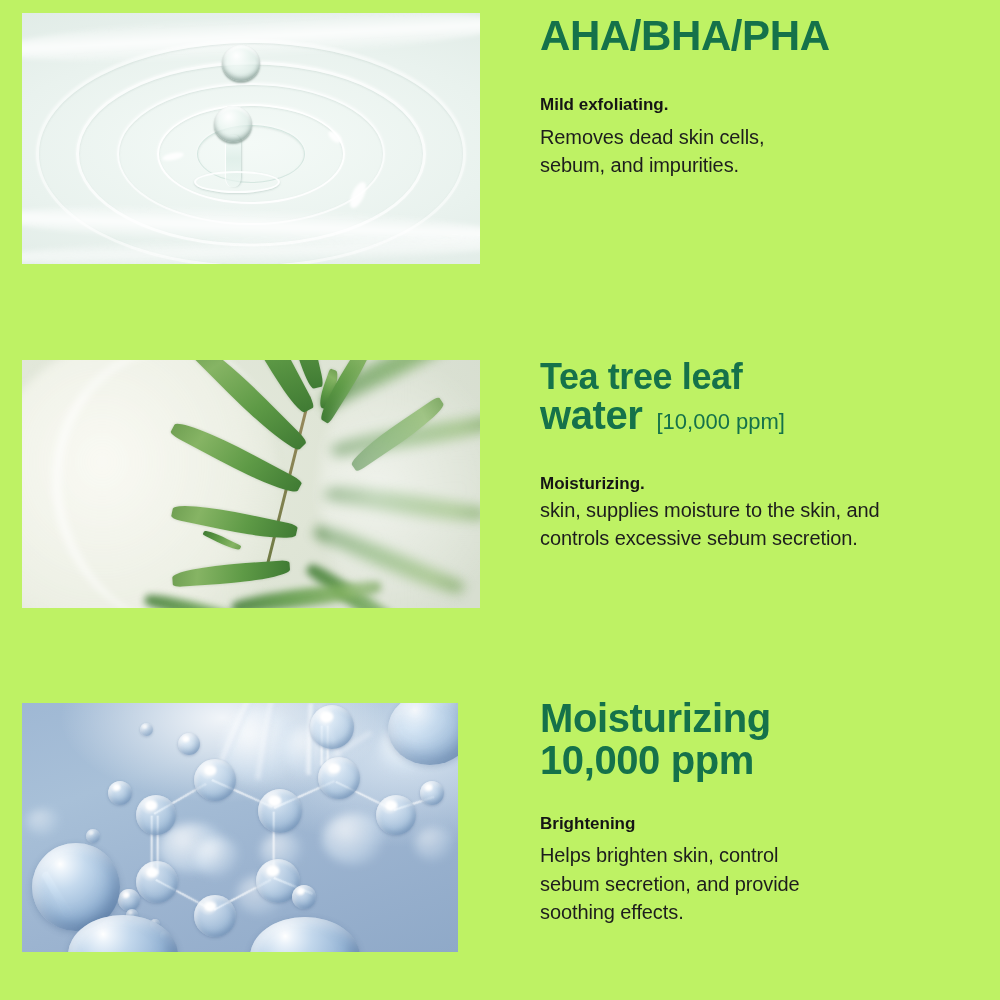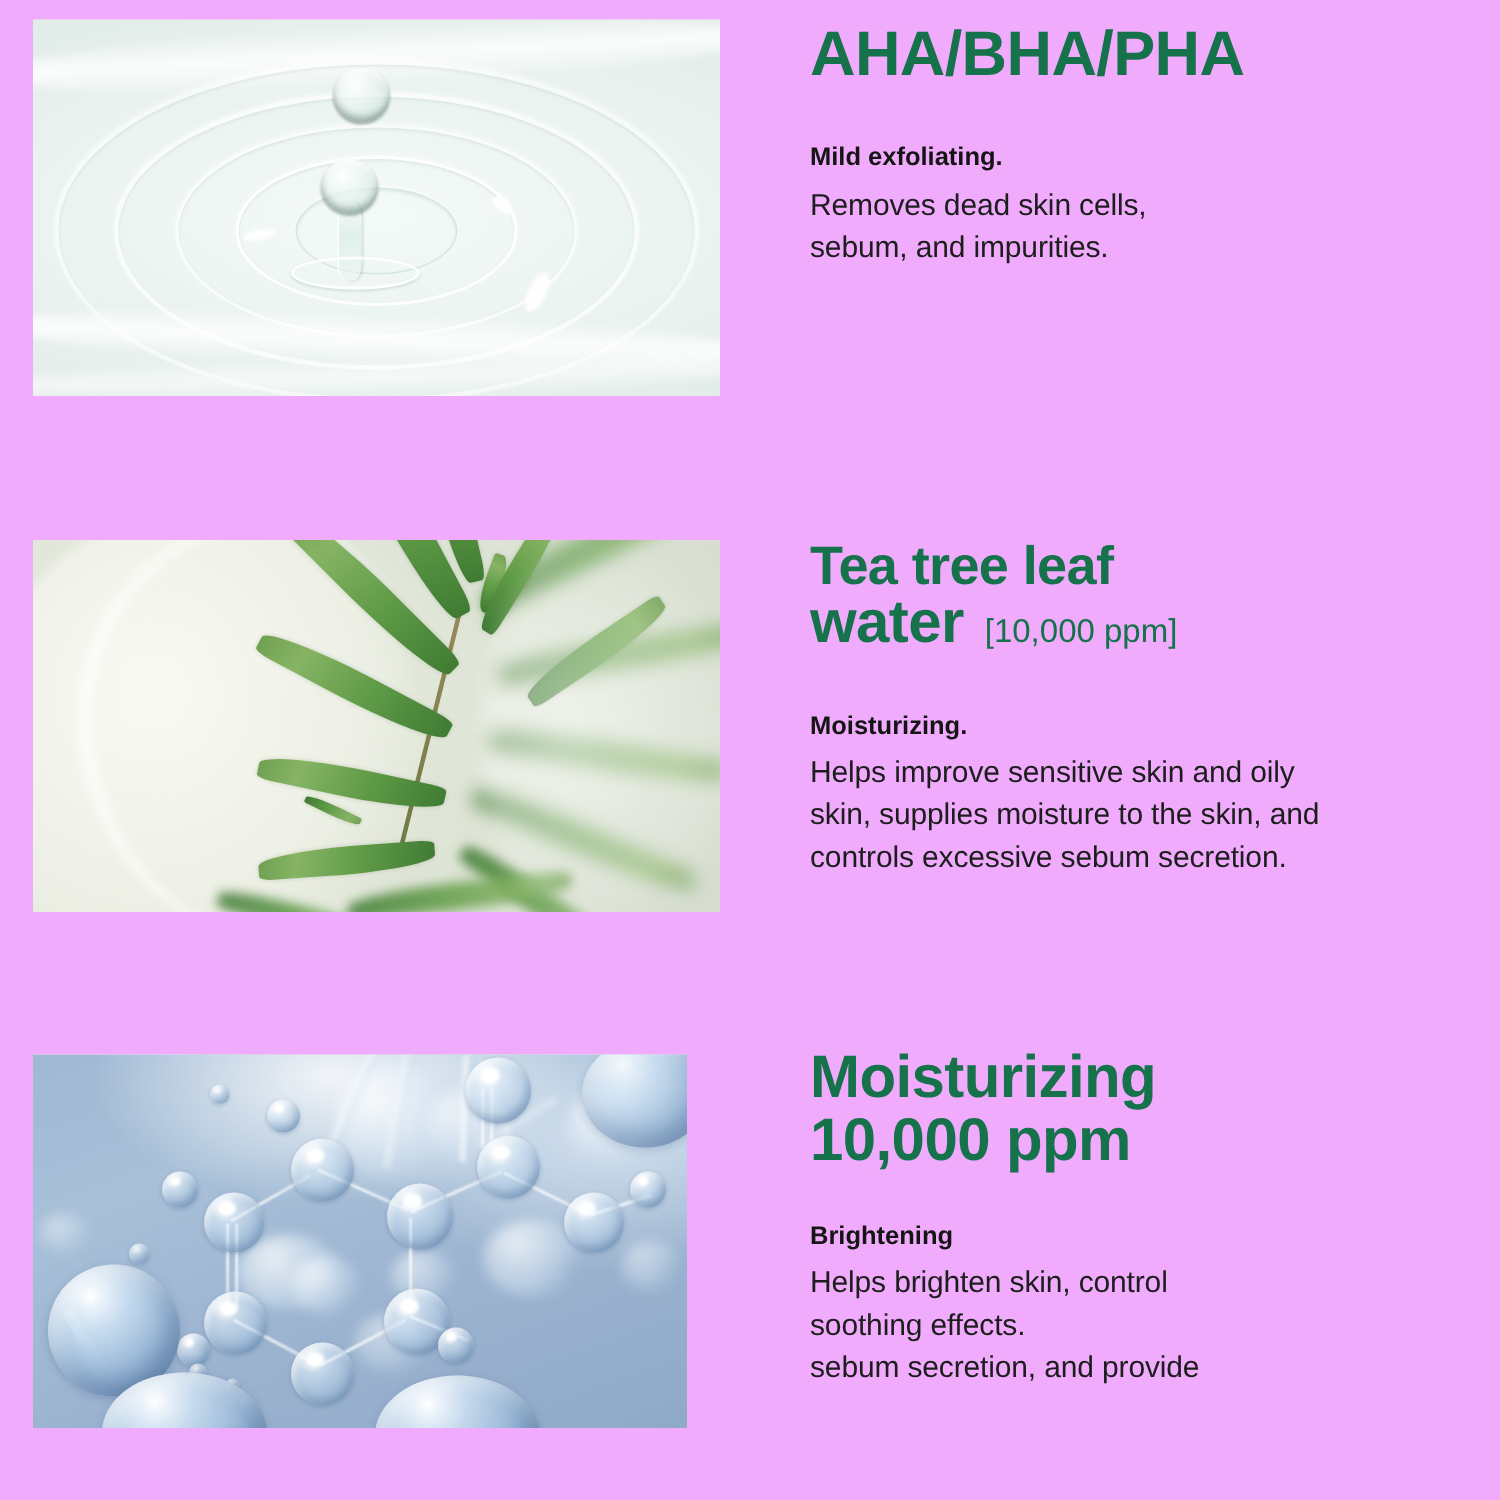--- a/index.html
+++ b/index.html
@@ -2,21 +2,21 @@
 <html><head>
 <meta charset="utf-8">
 <style>
   * { margin:0; padding:0; box-sizing:border-box; }
   html,body {
     width:1000px; height:1000px;
     background:#ffffff;
     font-family:"Liberation Sans", sans-serif;
     -webkit-font-smoothing:antialiased;
   }
-  .page { position:relative; width:1000px; height:1000px; background:#f0abfc; overflow:hidden; }
+  .page { position:relative; width:1000px; height:1000px; background:#bef264; overflow:hidden; }
 
   .media {
     position:absolute;
     overflow:hidden;
     background:#e8efea;
   }
   .textcol { position:absolute; }
 
   .heading {
     color:#15724a;
@@ -244,21 +244,20 @@
     <div class="leaf blur" style="left:210px;top:236px;width:150px;height:18px;transform:rotate(-6deg);"></div>
     <div class="white-sweep"></div>
   </div>
 
   <div class="textcol" style="left:540px;top:358px;width:450px;">
     <div class="heading" style="font-size:36px;">Tea tree leaf</div>
     <div class="heading" style="font-size:40px;">
       <span>water</span><span class="ppm" style="margin-left:14px;">[10,000 ppm]</span>
     </div>
     <div class="sub" style="margin-top:36px;">Moisturizing.</div>
-    <div class="body" style="margin-top:5px;">Helps improve sensitive skin and oily</div>
     <div class="body">skin, supplies moisture to the skin, and</div>
     <div class="body">controls excessive sebum secretion.</div>
   </div>
 
   <div class="media" id="media-3">
     <div class="mol-bg"></div>
 
     <div class="blurball" style="left:200px;top:6px;width:78px;height:78px;opacity:.75"></div>
     <div class="blurball" style="left:262px;top:22px;width:52px;height:52px;opacity:.6"></div>
     <div class="blurball" style="left:300px;top:110px;width:66px;height:52px;opacity:.75"></div>
@@ -315,17 +314,17 @@
     <div class="bigsphere" style="left:46px;top:212px;width:110px;height:80px;"></div>
     <div class="bigsphere" style="left:228px;top:214px;width:110px;height:80px;"></div>
     <div class="bigsphere" style="left:366px;top:-10px;width:84px;height:72px;opacity:.85"></div>
   </div>
 
   <div class="textcol" style="left:540px;top:698px;width:440px;">
     <div class="heading" style="font-size:40px;">Moisturizing</div>
     <div class="heading" style="font-size:40px;">10,000 ppm</div>
     <div class="sub" style="margin-top:32px;">Brightening</div>
     <div class="body" style="margin-top:5px;">Helps brighten skin, control</div>
+    <div class="body">sebum secretion, and provide</div>
     <div class="body">soothing effects.</div>
-    <div class="body">sebum secretion, and provide</div>
   </div>
 
 </div>
 
 </body></html>

